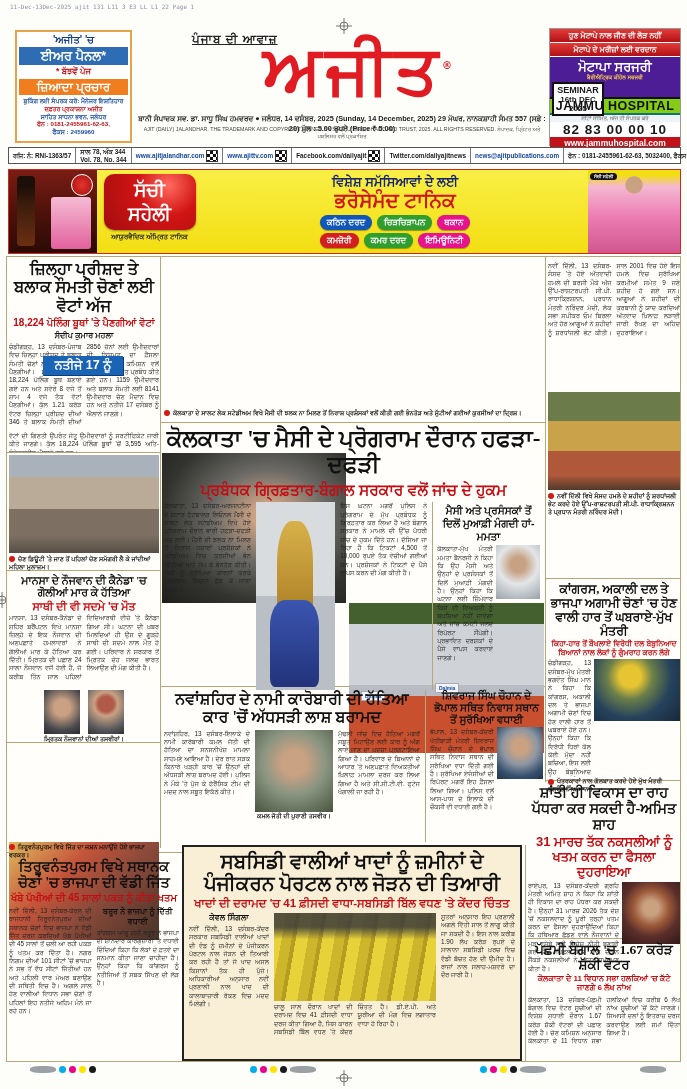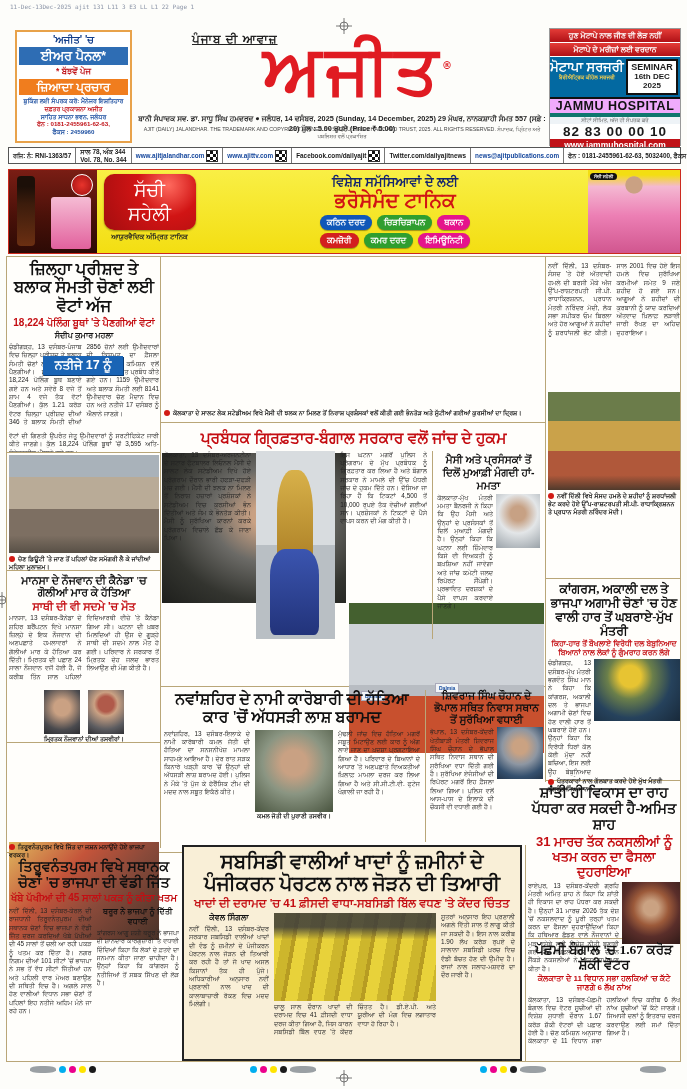--- a/index.html
+++ b/index.html
@@ -25,26 +25,26 @@
   .left-ad .tiny.red { color:#c01218; }
 
   .tagline { left:192px; top:32px; font-size:12px; font-weight:bold; text-decoration:underline; color:#222; letter-spacing:1px; }
   .logo { left:170px; top:36px; width:375px; text-align:center; color:#e01b22; font-weight:900; font-size:68px; line-height:1.0; letter-spacing:4px; font-family:"DejaVu Sans", sans-serif; }
   .logo sup { font-size:10px; letter-spacing:0; }
   .dateline { left:138px; top:114px; width:408px; text-align:center; font-size:7.3px; font-weight:bold; color:#222; }
   .copyline { left:138px; top:126px; width:408px; text-align:center; font-size:5.3px; color:#444; }
 
   .right-ad { left:549px; top:28px; width:132px; height:118px; border:1px solid #999; background:#fff; }
   .right-ad .rbar { background:linear-gradient(180deg,#e43c38,#b01116); color:#fff; font-weight:bold; font-size:7.6px; text-align:center; padding:1.5px 0; border-bottom:1px solid #fff; }
-  .right-ad .mid { display:flex; background:#0369a1; height:40px; }
+  .right-ad .mid { display:flex; background:#4c1d95; height:40px;flex-direction:column; }
   .right-ad .mid .fat { flex:1; color:#fff; text-align:center; font-weight:900; font-size:13px; line-height:1.05; padding-top:3px; }
   .right-ad .mid .fat .ts { display:block; font-size:5.4px; color:#ffd24a; font-weight:bold; margin-top:1px; }
   .right-ad .sem { width:52px; background:#fff; border:2px solid #111; margin:2px; text-align:center; font-weight:900; font-size:9px; line-height:1.1; padding-top:2px; }
   .right-ad .sem .d { font-size:8px; }
-  .right-ad .hosp { background:#f0abfc; color:#111; text-align:center; font-weight:900; font-size:12.5px; border-top:2px solid #111; border-bottom:4px solid #0f766e; letter-spacing:0.5px; }
+  .right-ad .hosp { background:#84cc16; color:#111; text-align:center; font-weight:900; font-size:12.5px; border-top:2px solid #111; border-bottom:2px solid #0f766e; letter-spacing:0.5px; }
   .right-ad .addr { text-align:center; font-size:5.4px; color:#555; background:#eef3f7; }
   .right-ad .ph { text-align:center; font-weight:900; font-size:13.5px; letter-spacing:1px; background:#fff; }
   .right-ad .web { background:#c01218; color:#fff; text-align:center; font-weight:bold; font-size:8.5px; padding:1px 0; }
 
   
   .infobar { left:8px; top:147px; width:673px; height:17px; border:1px solid #555; display:flex; align-items:center; background:#fff; font-size:6.4px; font-weight:bold; }
   .infobar .cell { padding:0 4px; border-right:1px solid #777; height:100%; display:flex; align-items:center; gap:2px; white-space:nowrap; }
   .infobar .cell:last-child { border-right:none; }
   .infobar .blue { color:#14469c; }
   .qr { width:12px; height:12px; background:
@@ -56,21 +56,21 @@
   .banner .bottle { position:absolute; left:8px; top:6px; width:18px; height:70px; background:linear-gradient(180deg,#1c0f08 15%,#3c1c0c 40%,#6b2f12); border-radius:4px; }
   .banner .pinkpack { position:absolute; right:6px; bottom:4px; width:40px; height:52px; background:linear-gradient(180deg,#f5bcd4,#e2619d); border-radius:3px; }
   .banner .badge { position:absolute; right:4px; top:4px; width:22px; height:22px; border-radius:50%; background:radial-gradient(#e8342c,#9e0f10); border:1px solid #fff; }
   .banner .txt { width:185px; padding:3px 4px 0 6px; text-align:center; }
   .banner .l67 { font-size:9px; font-weight:bold; color:#3a2a00; }
   .banner .l67 .n { color:#d11414; font-size:20px; font-weight:900; vertical-align:middle; }
   .banner .bname { color:#d11414; font-size:22px; font-weight:900; line-height:1.05; }
   .banner .bl { font-size:9px; font-weight:bold; color:#222; line-height:1.2; }
   .banner .help { font-size:6px; font-weight:bold; color:#7a1a10; margin-top:3px; }
   .banner .logo-col { width:105px; text-align:center; padding-top:4px; }
-  .banner .slogo { margin:0 auto; width:92px; height:56px; background:radial-gradient(circle at 70% 20%, #ff6a5e, #d11414 40%, #a30d0f); border-radius:10px; color:#fff; font-weight:400; font-size:19px; line-height:1.25; padding-top:4px; box-shadow:0 1px 2px rgba(0,0,0,.4); }
+  .banner .slogo { margin:0 auto; width:92px; height:56px; background:radial-gradient(circle at 70% 20%, #ff6a5e, #d11414 40%, #a30d0f); border-radius:10px; color:#fff; font-weight:700; font-size:19px; line-height:1.25; padding-top:4px; box-shadow:0 1px 2px rgba(0,0,0,.4); }
   .banner .under-logo { font-size:7px; font-weight:bold; color:#222; margin-top:3px; }
   .banner .claims { flex:1; text-align:center; padding-top:4px; }
   .banner .c1 { color:#14246e; font-weight:900; font-size:13px; }
   .banner .c2 { color:#d11414; font-weight:900; font-size:20px; line-height:1.05; margin-bottom:4px; }
   .pillrow { display:flex; gap:5px; justify-content:center; margin-top:3px; }
   .pill { color:#fff; font-weight:bold; font-size:8.5px; padding:2px 7px; border-radius:8px; white-space:nowrap; box-shadow:0 1px 1px rgba(0,0,0,.35); }
   .pill.b { background:#1057b8; } .pill.g { background:#2f9e2f; } .pill.p { background:#e5148c; } .pill.r { background:#d31f1f; }
   .banner .model { width:92px; height:100%; background:
       radial-gradient(circle at 50% 18%, #caa183 10%, transparent 11%),
       linear-gradient(180deg,#f3de12 6%, #f4b8d2 20%, #ec7fb4 55%, #d1568f 100%); position:relative; }
@@ -292,20 +292,21 @@
 </div>
 
 <div class="abs photo ph-man" style="left:162px; top:257px; width:184px; height:150px;"></div>
 <div class="abs photo ph-stadium" style="left:349px; top:257px; width:195px; height:150px;">
   <span class="chip-white" style="left:12px; top:88px;">Dalmia</span>
   <span class="chip-white" style="left:86px; top:80px;">Dalmia</span>
 </div>
 <div class="abs caption" style="left:164px; top:409px; width:378px; white-space:nowrap; overflow:hidden;"><span class="bdot"></span><span>ਕੋਲਕਾਤਾ ਦੇ ਸਾਲਟ ਲੇਕ ਸਟੇਡੀਅਮ ਵਿਖੇ ਮੈਸੀ ਦੀ ਝਲਕ ਨਾ ਮਿਲਣ ਤੋਂ ਨਿਰਾਸ਼ ਪ੍ਰਸ਼ੰਸਕਾਂ ਵਲੋਂ ਕੀਤੀ ਗਈ ਭੰਨਤੋੜ ਅਤੇ ਸੁੱਟੀਆਂ ਗਈਆਂ ਕੁਰਸੀਆਂ ਦਾ ਦ੍ਰਿਸ਼।</span></div>
 
 <div class="abs" style="left:164px; top:426px; width:379px; height:258px;">
+  <div class="hl" style="font-size:23px;">ਕੋਲਕਾਤਾ 'ਚ ਮੈਸੀ ਦੇ ਪ੍ਰੋਗਰਾਮ ਦੌਰਾਨ ਹਫੜਾ-ਦਫੜੀ</div>
   <div class="sub" style="font-size:15.5px; margin-top:3px;">ਪ੍ਰਬੰਧਕ ਗ੍ਰਿਫ਼ਤਾਰ-ਬੰਗਾਲ ਸਰਕਾਰ ਵਲੋਂ ਜਾਂਚ ਦੇ ਹੁਕਮ</div>
   <div style="display:flex; gap:5px; margin-top:4px;">
     <div class="body" style="width:88px; height:188px;">ਕੋਲਕਾਤਾ, 13 ਦਸੰਬਰ-ਅਰਜਨਟੀਨਾ ਦੇ ਸਟਾਰ ਫੁੱਟਬਾਲਰ ਲਿਓਨਲ ਮੈਸੀ ਦੇ ਸਾਲਟ ਲੇਕ ਸਟੇਡੀਅਮ ਵਿਖੇ ਹੋਏ ਪ੍ਰੋਗਰਾਮ ਦੌਰਾਨ ਭਾਰੀ ਹਫੜਾ-ਦਫੜੀ ਮਚ ਗਈ। ਮੈਸੀ ਦੀ ਝਲਕ ਨਾ ਮਿਲਣ ਤੋਂ ਨਿਰਾਸ਼ ਹਜ਼ਾਰਾਂ ਪ੍ਰਸ਼ੰਸਕਾਂ ਨੇ ਸਟੇਡੀਅਮ ਵਿਚ ਕੁਰਸੀਆਂ ਭੰਨ ਦਿੱਤੀਆਂ ਅਤੇ ਜੰਮ ਕੇ ਭੰਨਤੋੜ ਕੀਤੀ। ਮੈਸੀ ਨੂੰ ਸੁਰੱਖਿਆ ਕਾਰਨਾਂ ਕਰਕੇ ਪ੍ਰੋਗਰਾਮ ਵਿਚਾਲੇ ਛੱਡ ਕੇ ਜਾਣਾ ਪਿਆ।</div>
     <div class="photo ph-statue" style="width:80px; height:188px;">
       <div class="statue-body"></div>
       <div class="statue-drape"></div>
     </div>
     <div class="body" style="width:88px; height:188px;">ਇਸ ਘਟਨਾ ਮਗਰੋਂ ਪੁਲਿਸ ਨੇ ਪ੍ਰੋਗਰਾਮ ਦੇ ਮੁੱਖ ਪ੍ਰਬੰਧਕ ਨੂੰ ਗ੍ਰਿਫ਼ਤਾਰ ਕਰ ਲਿਆ ਹੈ ਅਤੇ ਬੰਗਾਲ ਸਰਕਾਰ ਨੇ ਮਾਮਲੇ ਦੀ ਉੱਚ ਪੱਧਰੀ ਜਾਂਚ ਦੇ ਹੁਕਮ ਦਿੱਤੇ ਹਨ। ਦੱਸਿਆ ਜਾ ਰਿਹਾ ਹੈ ਕਿ ਟਿਕਟਾਂ 4,500 ਤੋਂ 10,000 ਰੁਪਏ ਤੱਕ ਵੇਚੀਆਂ ਗਈਆਂ ਸਨ। ਪ੍ਰਸ਼ੰਸਕਾਂ ਨੇ ਟਿਕਟਾਂ ਦੇ ਪੈਸੇ ਵਾਪਸ ਕਰਨ ਦੀ ਮੰਗ ਕੀਤੀ ਹੈ।</div>
     <div class="mamata-box" style="width:112px;">
       <div class="mini-head" style="font-size:10.5px;">ਮੈਸੀ ਅਤੇ ਪ੍ਰਸੰਸਕਾਂ ਤੋਂ ਦਿਲੋਂ ਮੁਆਫ਼ੀ ਮੰਗਦੀ ਹਾਂ-ਮਮਤਾ</div>

